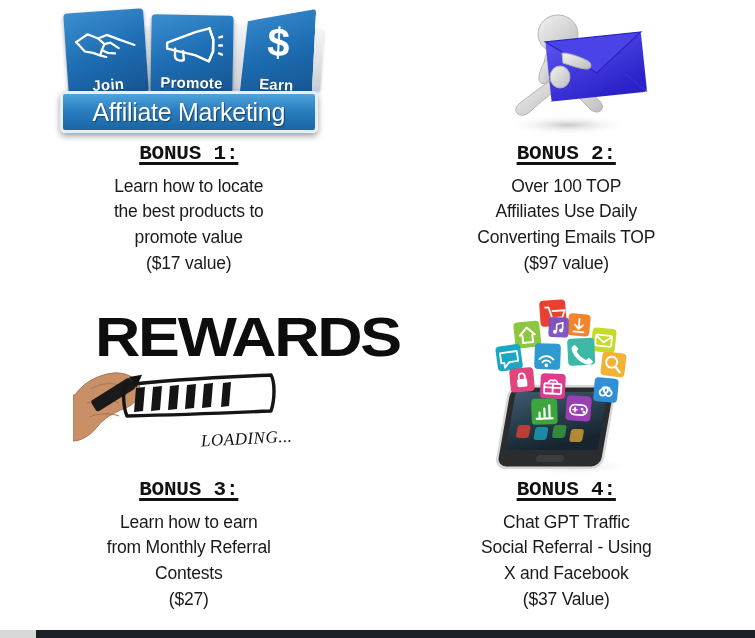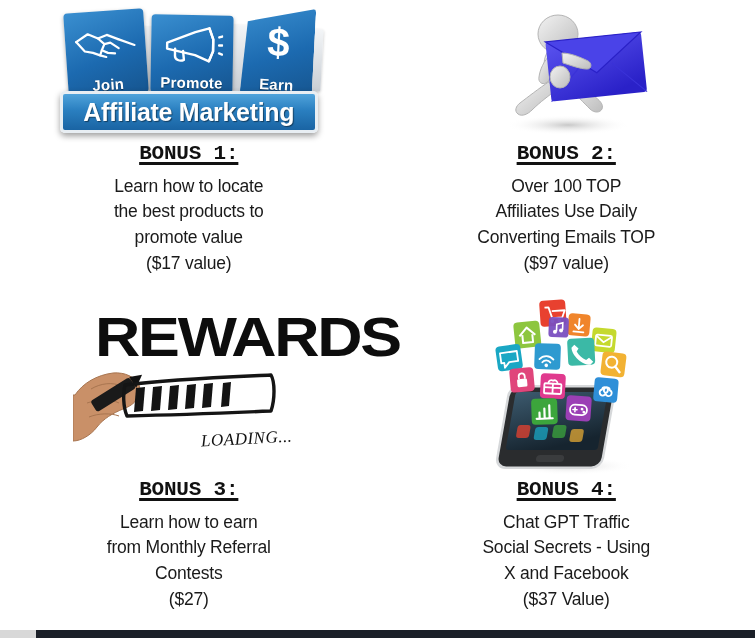--- a/index.html
+++ b/index.html
@@ -117,21 +117,21 @@
     background: linear-gradient(180deg, #4fa3db 0%, #2a7fc0 45%, #1a64a3 100%);
     border: 3px solid #e8eef3;
     box-sizing: border-box;
     box-shadow: 0 3px 6px rgba(0,0,0,0.38);
     display: flex;
     align-items: center;
     justify-content: center;
   }
   .am-banner-text {
     color: #ffffff;
-    font-weight: bold;
+    font-weight: normal;
     font-size: 25px;
     letter-spacing: -0.3px;
     text-shadow: 1px 1px 1px rgba(0,0,0,0.45);
     white-space: nowrap;
   }
 
   
   .runner { width: 180px; height: 136px; display:block; }
 
   
@@ -468,21 +468,21 @@
             <circle cx="6.5" cy="14.5" r="2" fill="#fff"></circle>
               <circle cx="12.5" cy="13" r="2" fill="#fff"></circle>
           </g>
         </g>
       </svg>
     </div>
 
     <div class="bonus-text">
       <div class="bonus-title">BONUS 4:</div>
       <div class="bonus-line">Chat GPT Traffic</div>
-      <div class="bonus-line">Social Secrets - Using</div>
+      <div class="bonus-line">Social Referral - Using</div>
       <div class="bonus-line">X and Facebook</div>
       <div class="bonus-line">($37 Value)</div>
     </div>
   </div>
 
 </div>
 
 <div class="bottom-strip">
   <div class="seg-light"></div>
   <div class="seg-dark"></div>

